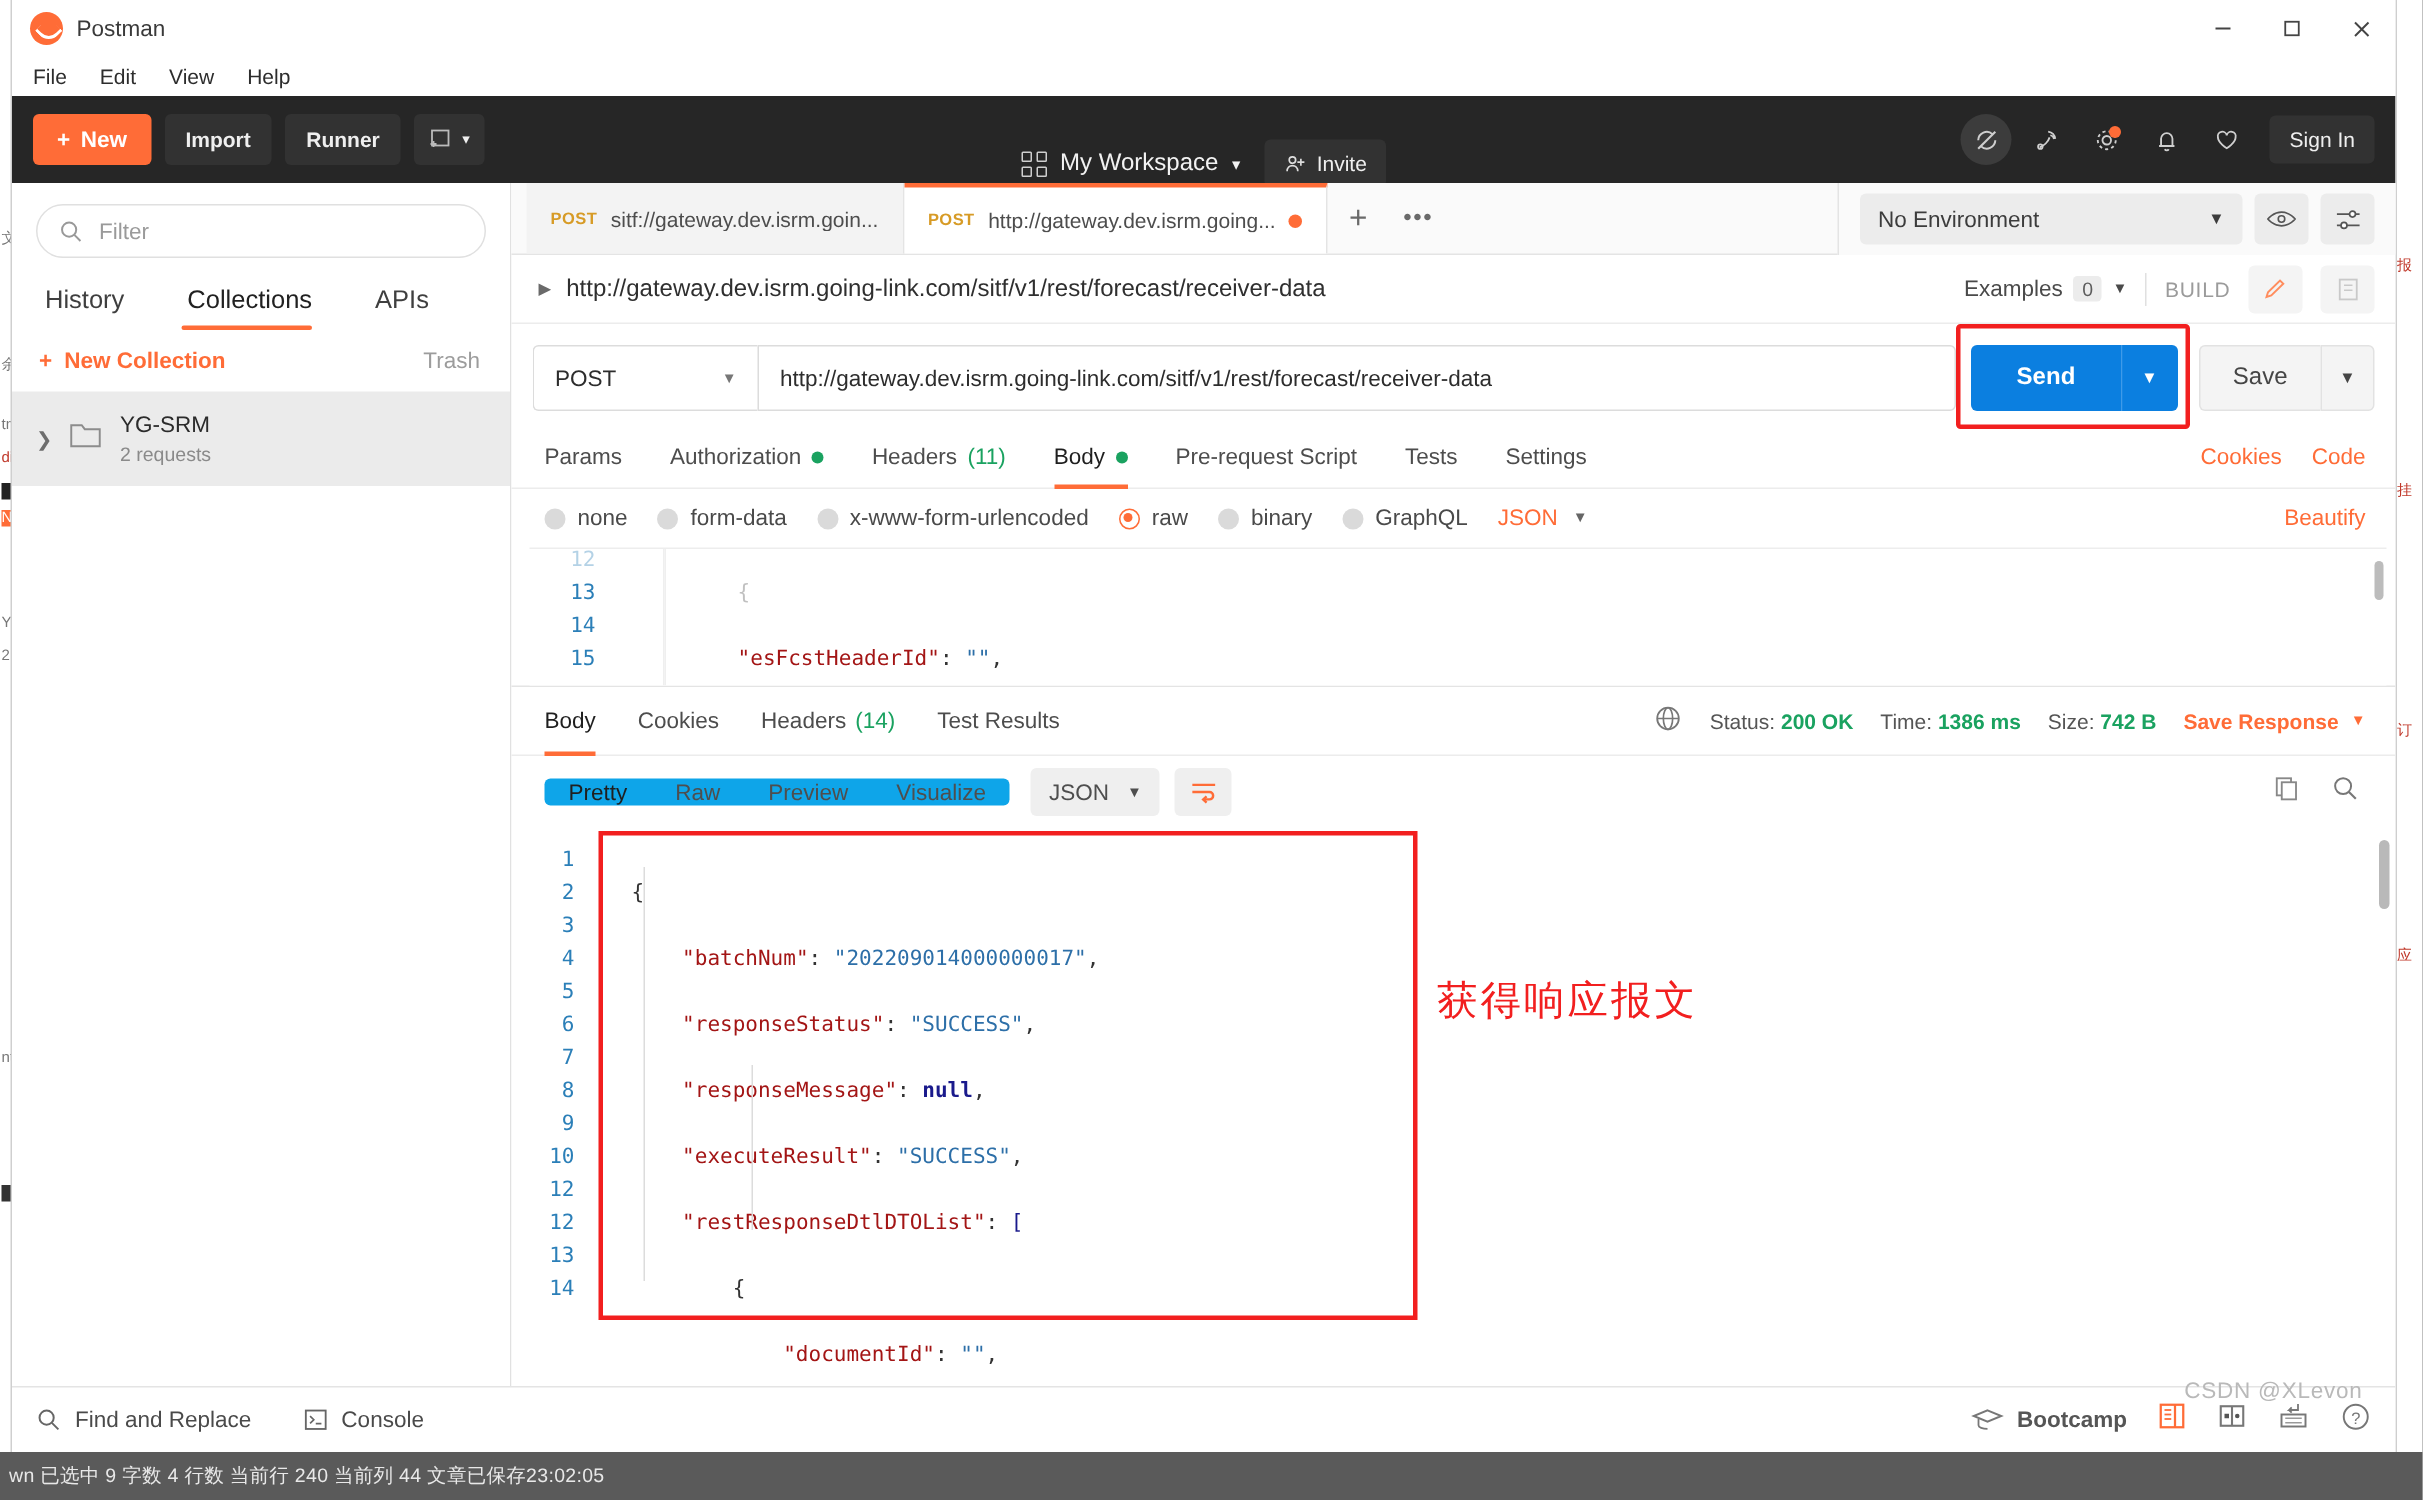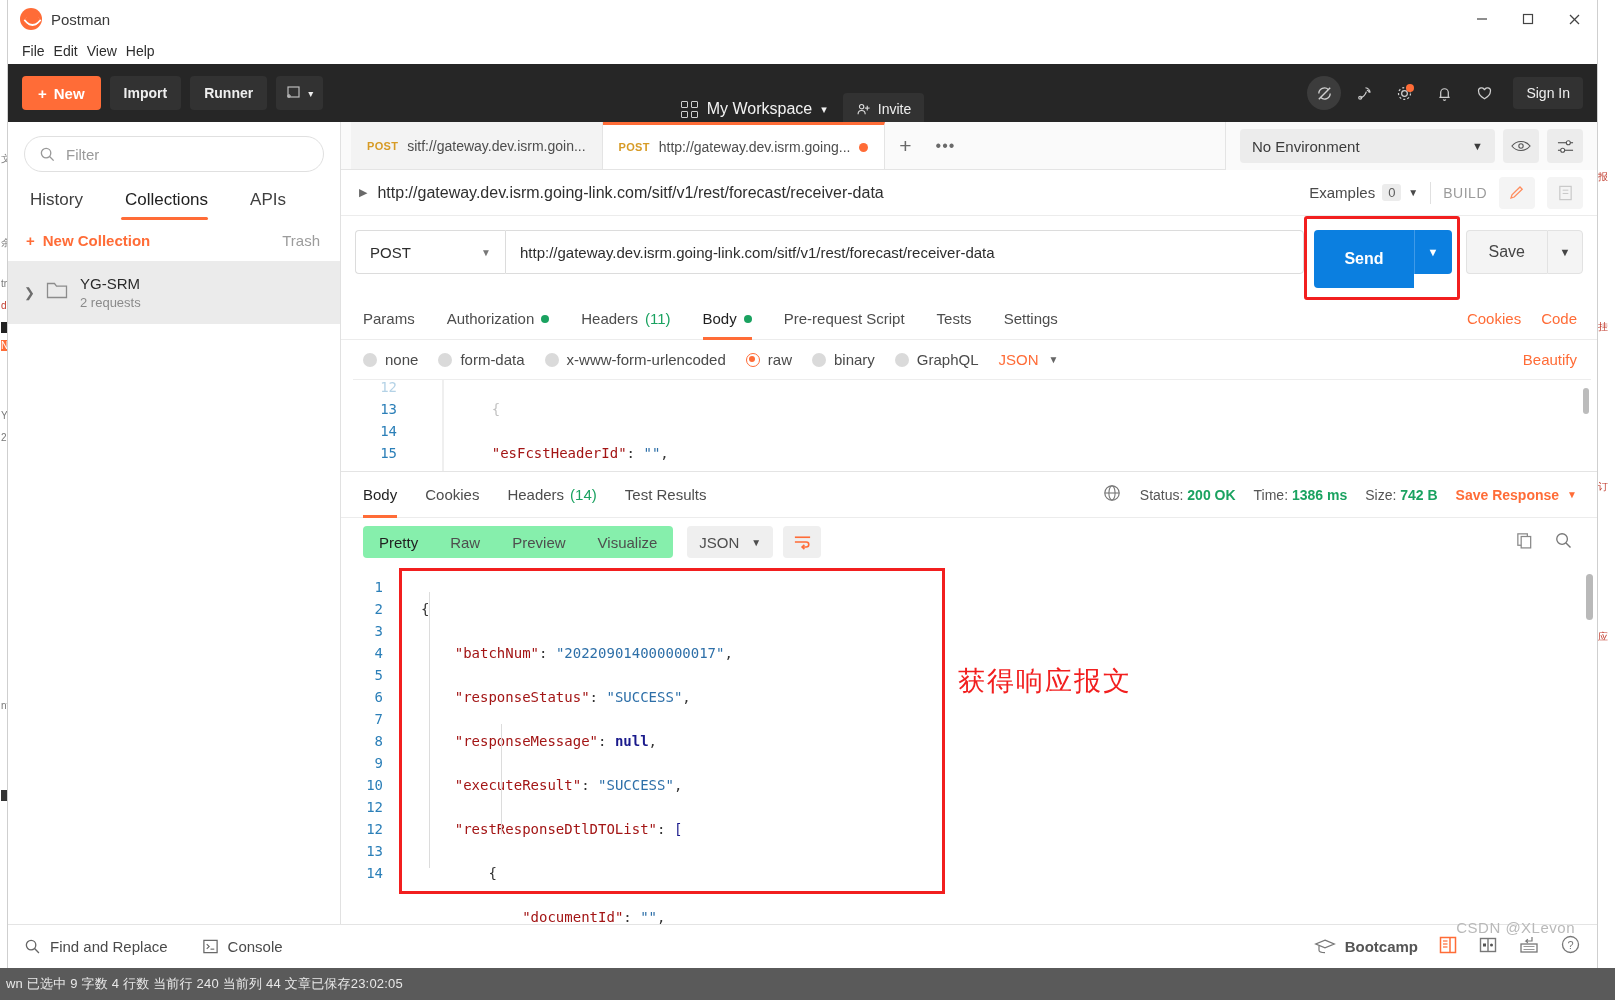--- a/index.html
+++ b/index.html
@@ -59,21 +59,21 @@
   .wincontrols { position: absolute; right: 0; top: 0; height: 38px; display: flex; }
   .wc {
     width: 46px; height: 38px; display: flex; align-items: center; justify-content: center;
     color: #444; font-size: 15px;
   }
   .wc svg { display: block; }
 
   
   .menubar {
     height: 26px; background: #ffffff; display: flex; align-items: center;
-    padding-left: 14px; gap: 9px; font-size: 14px; color: #2d2d2d;
+    padding-left: 14px; gap: 22px; font-size: 14px; color: #2d2d2d;
   }
 
   
   .pmheader {
     height: 58px; background: #262626; display: flex; align-items: center;
     padding: 0 14px; position: relative; flex: none;
   }
   .btn-new {
     background: #ff6c37; color: #fff; font-size: 15px; font-weight: bold;
     height: 34px; padding: 0 16px; border-radius: 4px;
@@ -224,21 +224,21 @@
     flex: 1; height: 44px; border: 1px solid #dcdcdc; border-radius: 0 4px 4px 0;
     display: flex; align-items: center; padding: 0 14px; font-size: 15px; color: #2d2d2d;
     background: #fff; min-width: 0; overflow: hidden; white-space: nowrap;
   }
   .send-wrap { position: relative; margin-left: 10px; }
   .send-hl {
     position: absolute; left: -10px; top: -14px; right: -8px; bottom: -12px;
     border: 3px solid #f21f1f; border-radius: 3px; pointer-events: none;
   }
   .send-btn {
-    height: 58px; background: #0b7fe0; color: #fff; border-radius: 4px 0 0 4px;
+    height: 44px; background: #0b7fe0; color: #fff; border-radius: 4px 0 0 4px;
     display: flex; align-items: center; padding: 0 30px; font-size: 16px; font-weight: bold;
   }
   .send-caret {
     height: 44px; width: 38px; background: #0b7fe0; color: #fff; border-radius: 0 4px 4px 0;
     display: flex; align-items: center; justify-content: center;
     border-left: 1px solid #3f9ae8; font-size: 11px;
   }
   .save-btn {
     height: 44px; background: #f4f4f4; color: #454545; border-radius: 4px 0 0 4px;
     display: flex; align-items: center; padding: 0 22px; font-size: 16px; margin-left: 14px;
@@ -322,21 +322,21 @@
   .resp-tab.sel { color: #1f1f1f; }
   .resp-tab.sel::after {
     content: ""; position: absolute; left: 8px; right: 14px; bottom: 0; height: 3px; background: #ff6c37;
   }
   .resp-meta { margin-left: auto; display: flex; align-items: center; gap: 18px; font-size: 14px; color: #555; padding-right: 6px; }
   .ok { color: #1aa260; font-weight: bold; }
   .save-resp { color: #ff6c37; display: flex; align-items: center; gap: 8px; font-weight: 600; }
 
   .resp-toolbar { height: 48px; display: flex; align-items: center; padding: 0 14px; gap: 0; }
   .rt-seg {
-    background: #86efac; border-radius: 4px; display: flex; align-items: center; height: 32px; margin-left: 8px;
+    background: #0ea5e9; border-radius: 4px; display: flex; align-items: center; height: 18px; margin-left: 8px;
   }
   .rt-item { font-size: 15px; color: #4e4e4e; padding: 0 16px; height: 32px; display: flex; align-items: center; }
   .rt-item.sel { color: #1f1f1f; }
   .rt-json {
     background: #efefef; border-radius: 4px; height: 32px; display: flex; align-items: center;
     gap: 12px; padding: 0 12px; margin-left: 14px; font-size: 15px; color: #4e4e4e;
   }
   .rt-wrap {
     background: #efefef; border-radius: 4px; height: 32px; width: 38px; margin-left: 10px;
     display: flex; align-items: center; justify-content: center; color: #ff6c37;

